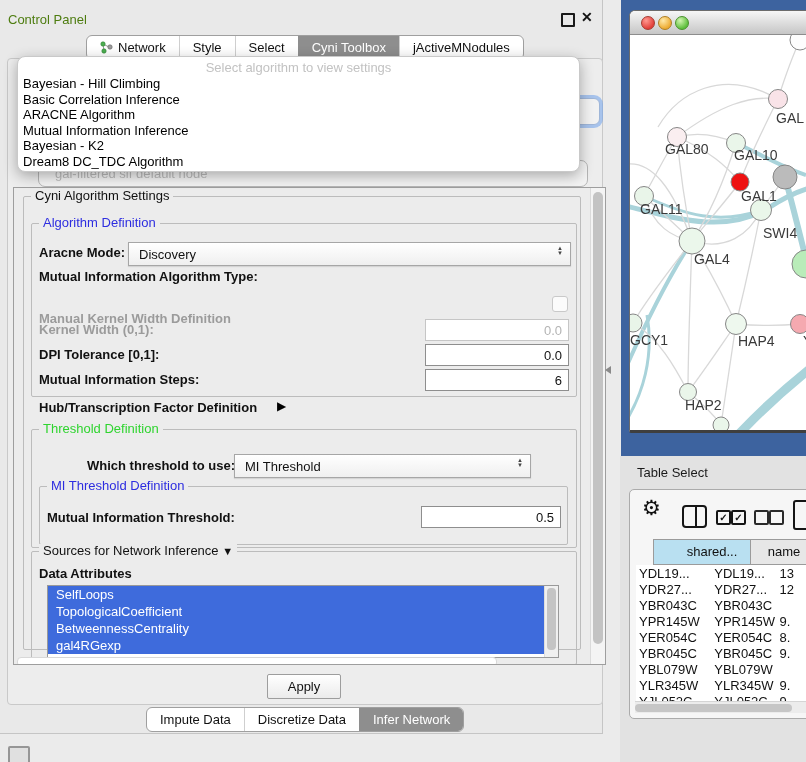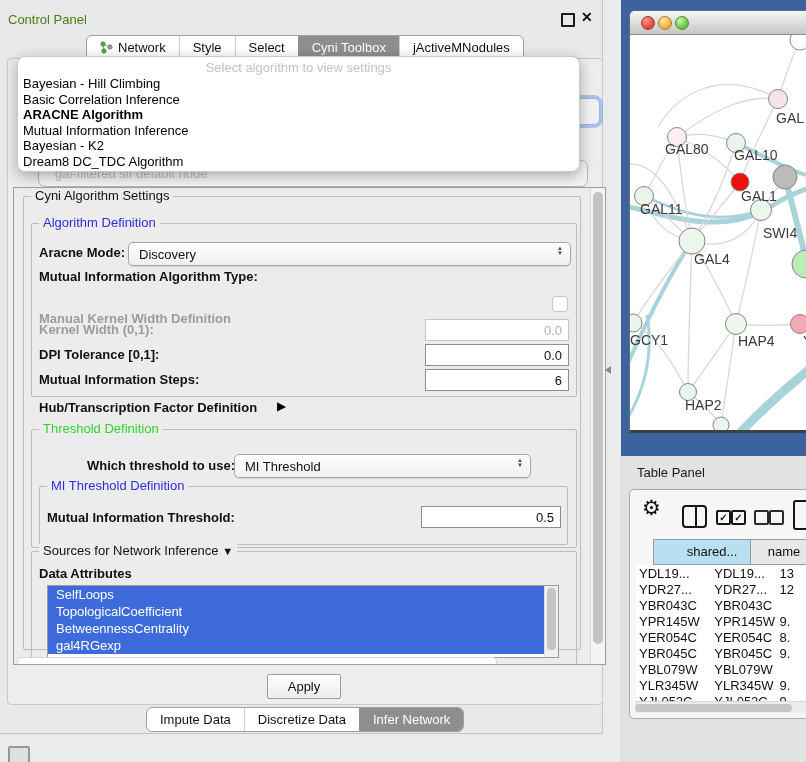--- a/index.html
+++ b/index.html
@@ -26,36 +26,36 @@
   .bg-combo-focus{left:540px;top:98px;width:58px;height:25px;border-radius:6px;background:#f2f2f2;
                   border:1px solid #9fb6d8;box-shadow:0 0 0 3px rgba(110,160,235,.55);z-index:5;}
   .bg-combo2{left:38px;top:160px;width:550px;height:27px;border-radius:7px;background:#f3f3f3;
              border:1px solid #b5b5b5;color:#bcbcbc;display:flex;align-items:center;padding-left:16px;z-index:5;box-sizing:border-box;}
 
   
   .algo-dd{left:17px;top:56px;width:563px;height:116px;background:#fff;border:1px solid #c9c9c9;border-radius:8px;
            box-shadow:0 4px 14px rgba(0,0,0,.3);z-index:40;padding-top:3px;box-sizing:border-box;}
   .dd-ph{height:16px;line-height:16px;text-align:center;color:#c2c2c2;}
   .dd-item{height:15.5px;line-height:15.5px;padding-left:5px;color:#000;white-space:nowrap;}
-  .dd-item.bold{font-weight:bold;}
+  .dd-item.bold{font-weight:normal;}
 
   
   .sp{left:13px;top:187px;width:591px;height:476px;border:1px solid #9e9e9e;background:#ececec;overflow:hidden;}
   .sp-vsb{position:absolute;right:0;top:0;width:14px;height:100%;background:#f4f4f4;border-left:1px solid #dadada;}
   .sp-thumb{position:absolute;right:2px;top:4px;width:10px;height:452px;background:#c3c3c3;border-radius:5px;}
 
   .group{position:absolute;border:1px solid #bcbcbc;border-radius:2px;}
   .gtitle{position:absolute;background:#ececec;padding:0 4px;line-height:14px;white-space:nowrap;}
   .gtitle.blue{color:#2d2de0;}
   .gtitle.green{color:#2fd42f;}
 
   .lbl{position:absolute;font-weight:bold;color:#111;white-space:nowrap;line-height:14px;}
   .lbl.dis{color:#9b9b9b;}
 
-  .combo{position:absolute;height:24px;border:1px solid #a6a6a6;border-radius:5px;
+  .combo{position:absolute;height:24px;border:1px solid #a6a6a6;border-radius:0;
          background:linear-gradient(#ffffff,#efefef);display:flex;align-items:center;
          padding-left:10px;box-sizing:border-box;box-shadow:0 1px 1px rgba(0,0,0,.1);}
   .combo .arrows{position:absolute;right:7px;top:3px;font-size:6px;line-height:5px;color:#444;text-align:center;}
   .field{position:absolute;height:22px;border:1px solid #8e8e8e;background:#fff;display:flex;align-items:center;
          justify-content:flex-end;padding-right:6px;box-sizing:border-box;}
   .field.dis{border-color:#c6c6c6;color:#b4b4b4;}
   .cbox{position:absolute;width:14px;height:14px;border:1px solid #c9c9c9;border-radius:3px;background:#fbfbfb;}
   .arrow-r{position:absolute;font-size:12px;color:#000;}
 
   .attr-list{position:absolute;background:#fff;border:1px solid #999;overflow:hidden;}
@@ -319,21 +319,21 @@
             <text x="64" y="229" style="font:14px 'Liberation Sans',sans-serif;fill:#3a3a3a;">GAL4</text>
             <text x="0" y="310" style="font:14px 'Liberation Sans',sans-serif;fill:#3a3a3a;">GCY1</text>
             <text x="108" y="311" style="font:14px 'Liberation Sans',sans-serif;fill:#3a3a3a;">HAP4</text>
             <text x="173" y="311" style="font:14px 'Liberation Sans',sans-serif;fill:#3a3a3a;">Y</text>
             <text x="55" y="375" style="font:14px 'Liberation Sans',sans-serif;fill:#3a3a3a;">HAP2</text>
           </svg>
       </div>
     </div>
 
     <div class="table-zone">
-      <div class="tp-title">Table Panel</div>
+      <div class="tp-title">Table Select</div>
       <div class="tpanel">
         <div class="gear">⚙</div>
         <div class="colicon"></div>
         <div class="micb" style="left:86px;top:20px;">✓</div>
         <div class="micb" style="left:101px;top:20px;">✓</div>
         <div class="micb un" style="left:124px;top:20px;"></div>
         <div class="micb un" style="left:139px;top:20px;"></div>
         <div class="pageicon"></div>
 
         <div class="thead">

